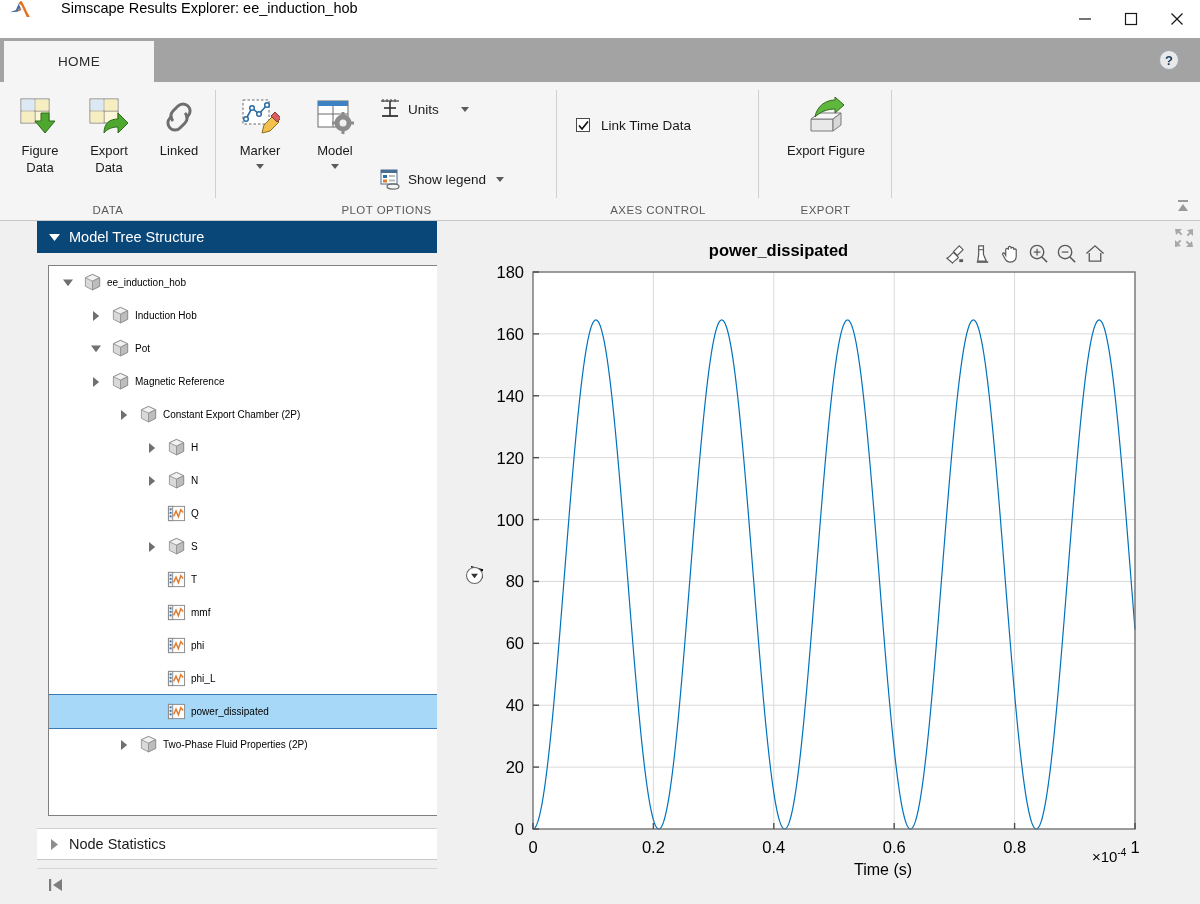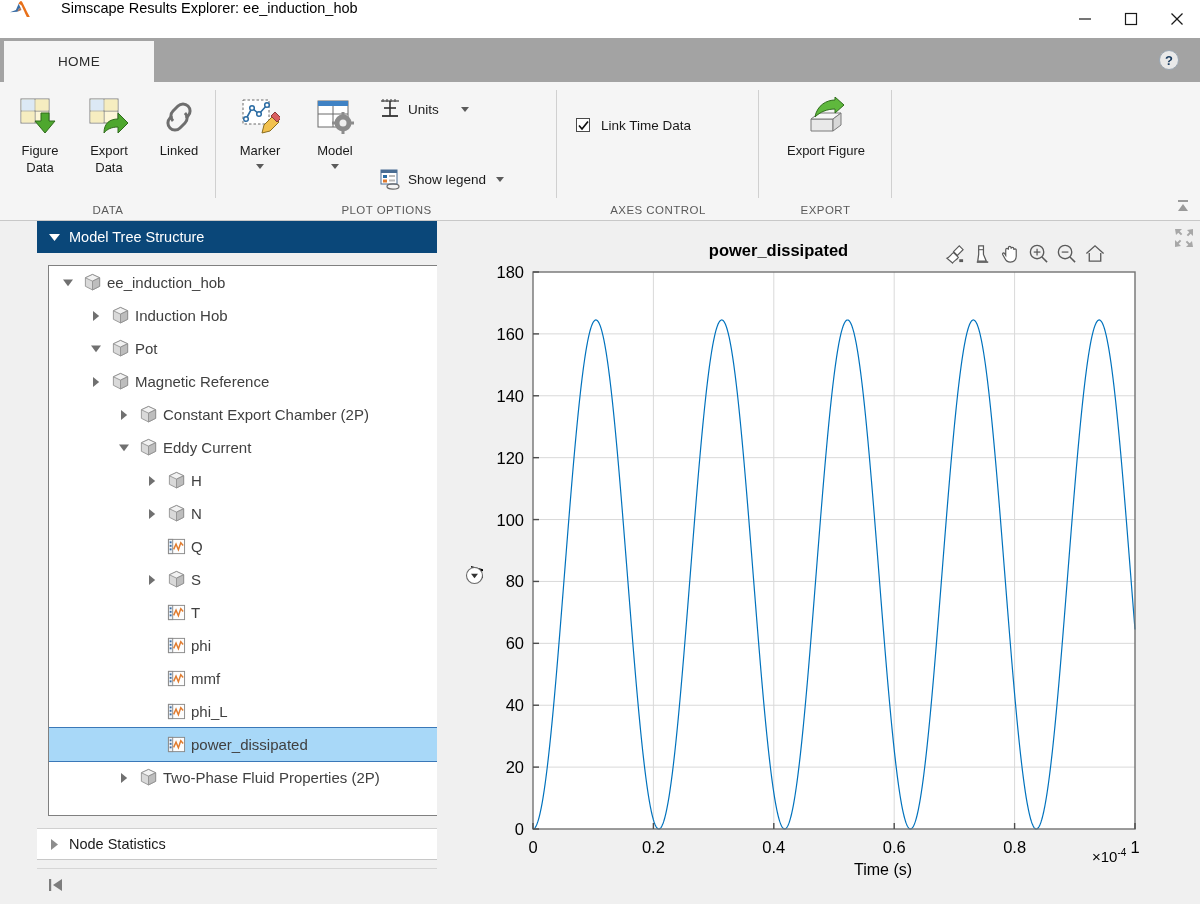--- a/index.html
+++ b/index.html
@@ -92,21 +92,21 @@
   .ph-title{ font-size:14.5px; margin-left:8px; }
   .ph-circ{ position:absolute; right:13px; width:15px; height:15px; }
 
   .treebox{
     position:absolute; left:11px; top:44px; width:415px; height:551px;
     background:#fff; border:1px solid #808080; overflow:hidden;
   }
   .tnode{ position:relative; height:33px; display:flex; align-items:center; cursor:default; }
   .tnode.sel{ background:#a8d8f8; outline:1px solid #3a78b8; }
   .tarrow{ width:18px; display:flex; justify-content:center; align-items:center; }
-  .tlabel{ font-size:15px; color:#404040; margin-left:5px; white-space:nowrap; }
+  .tlabel{ font-size:10px; color:#000000; margin-left:5px; white-space:nowrap; }
   .cube{ width:19px; height:19px; display:block; }
   .sigic{ width:19px; height:19px; display:block; }
 
   .statusbar{
     position:absolute; left:0; bottom:0; width:437px; height:36px;
     background:#f0f0f0; border-top:1px solid #d6d6d6; display:flex; align-items:center;
   }
   .sb-icon{ margin-left:11px; }
 
   
@@ -423,35 +423,20 @@
             <span style="margin-left: 6px; display: flex;">
               <svg class="cube" viewBox="0 0 20 20">
                 <path d="M10 1.5 L17.5 5 L17.5 14 L10 17.8 L2.5 14 L2.5 5 Z" fill="#d9d9d9" stroke="#8e8e8e" stroke-width=".9"></path>
                 <path d="M2.5 5 L10 8.6 L17.5 5 L10 1.5 Z" fill="#f2f2f2" stroke="#8e8e8e" stroke-width=".9"></path>
                 <path d="M10 8.6 L10 17.8 L17.5 14 L17.5 5 Z" fill="#bdbdbd" stroke="#8e8e8e" stroke-width=".9"></path>
               </svg>
             </span>
             <span class="tlabel">Constant Export Chamber (2P)</span>
           </div>
           <div class="tnode">
-            <span class="tarrow" style="margin-left: 66px;">
-              <svg width="10" height="8" viewBox="0 0 10 8">
-                <path d="M0 0.6 h10 l-5 6.6 z" fill="#707070"></path>
-              </svg>
-            </span>
-            <span style="margin-left: 6px; display: flex;">
-              <svg class="cube" viewBox="0 0 20 20">
-                <path d="M10 1.5 L17.5 5 L17.5 14 L10 17.8 L2.5 14 L2.5 5 Z" fill="#d9d9d9" stroke="#8e8e8e" stroke-width=".9"></path>
-                <path d="M2.5 5 L10 8.6 L17.5 5 L10 1.5 Z" fill="#f2f2f2" stroke="#8e8e8e" stroke-width=".9"></path>
-                <path d="M10 8.6 L10 17.8 L17.5 14 L17.5 5 Z" fill="#bdbdbd" stroke="#8e8e8e" stroke-width=".9"></path>
-              </svg>
-            </span>
-            <span class="tlabel">Eddy Current</span>
-          </div>
-          <div class="tnode">
             <span class="tarrow" style="margin-left: 94px;">
               <svg width="8" height="10" viewBox="0 0 8 10">
                 <path d="M1 0 v10 l6.2 -5 z" fill="#707070"></path>
               </svg>
             </span>
             <span style="margin-left: 6px; display: flex;">
               <svg class="cube" viewBox="0 0 20 20">
                 <path d="M10 1.5 L17.5 5 L17.5 14 L10 17.8 L2.5 14 L2.5 5 Z" fill="#d9d9d9" stroke="#8e8e8e" stroke-width=".9"></path>
                 <path d="M2.5 5 L10 8.6 L17.5 5 L10 1.5 Z" fill="#f2f2f2" stroke="#8e8e8e" stroke-width=".9"></path>
                 <path d="M10 8.6 L10 17.8 L17.5 14 L17.5 5 Z" fill="#bdbdbd" stroke="#8e8e8e" stroke-width=".9"></path>
@@ -528,37 +513,37 @@
                 <rect x="1.5" y="2.5" width="17" height="15" fill="#fdfdfd" stroke="#8a8a8a"></rect>
                 <rect x="1.5" y="2.5" width="4.5" height="15" fill="#eef2f6" stroke="#8a8a8a"></rect>
                 <g fill="#3b6ea5">
                   <rect x="2.8" y="4.6" width="2" height="2"></rect>
                   <rect x="2.8" y="8.3" width="2" height="2"></rect>
                   <rect x="2.8" y="12" width="2" height="2"></rect>
                 </g>
                 <polyline points="7,13 9.5,7.5 12,13.5 14.5,6 17,9" fill="none" stroke="#e07b2e" stroke-width="1.5"></polyline>
               </svg>
             </span>
-            <span class="tlabel">phi</span>
+            <span class="tlabel">mmf</span>
           </div>
           <div class="tnode">
             <span class="tarrow" style="margin-left: 94px;"></span>
             <span style="margin-left: 6px; display: flex;">
               <svg class="sigic" viewBox="0 0 20 20">
                 <rect x="1.5" y="2.5" width="17" height="15" fill="#fdfdfd" stroke="#8a8a8a"></rect>
                 <rect x="1.5" y="2.5" width="4.5" height="15" fill="#eef2f6" stroke="#8a8a8a"></rect>
                 <g fill="#3b6ea5">
                   <rect x="2.8" y="4.6" width="2" height="2"></rect>
                   <rect x="2.8" y="8.3" width="2" height="2"></rect>
                   <rect x="2.8" y="12" width="2" height="2"></rect>
                 </g>
                 <polyline points="7,13 9.5,7.5 12,13.5 14.5,6 17,9" fill="none" stroke="#e07b2e" stroke-width="1.5"></polyline>
               </svg>
             </span>
-            <span class="tlabel">mmf</span>
+            <span class="tlabel">phi</span>
           </div>
           <div class="tnode">
             <span class="tarrow" style="margin-left: 94px;"></span>
             <span style="margin-left: 6px; display: flex;">
               <svg class="sigic" viewBox="0 0 20 20">
                 <rect x="1.5" y="2.5" width="17" height="15" fill="#fdfdfd" stroke="#8a8a8a"></rect>
                 <rect x="1.5" y="2.5" width="4.5" height="15" fill="#eef2f6" stroke="#8a8a8a"></rect>
                 <g fill="#3b6ea5">
                   <rect x="2.8" y="4.6" width="2" height="2"></rect>
                   <rect x="2.8" y="8.3" width="2" height="2"></rect>

